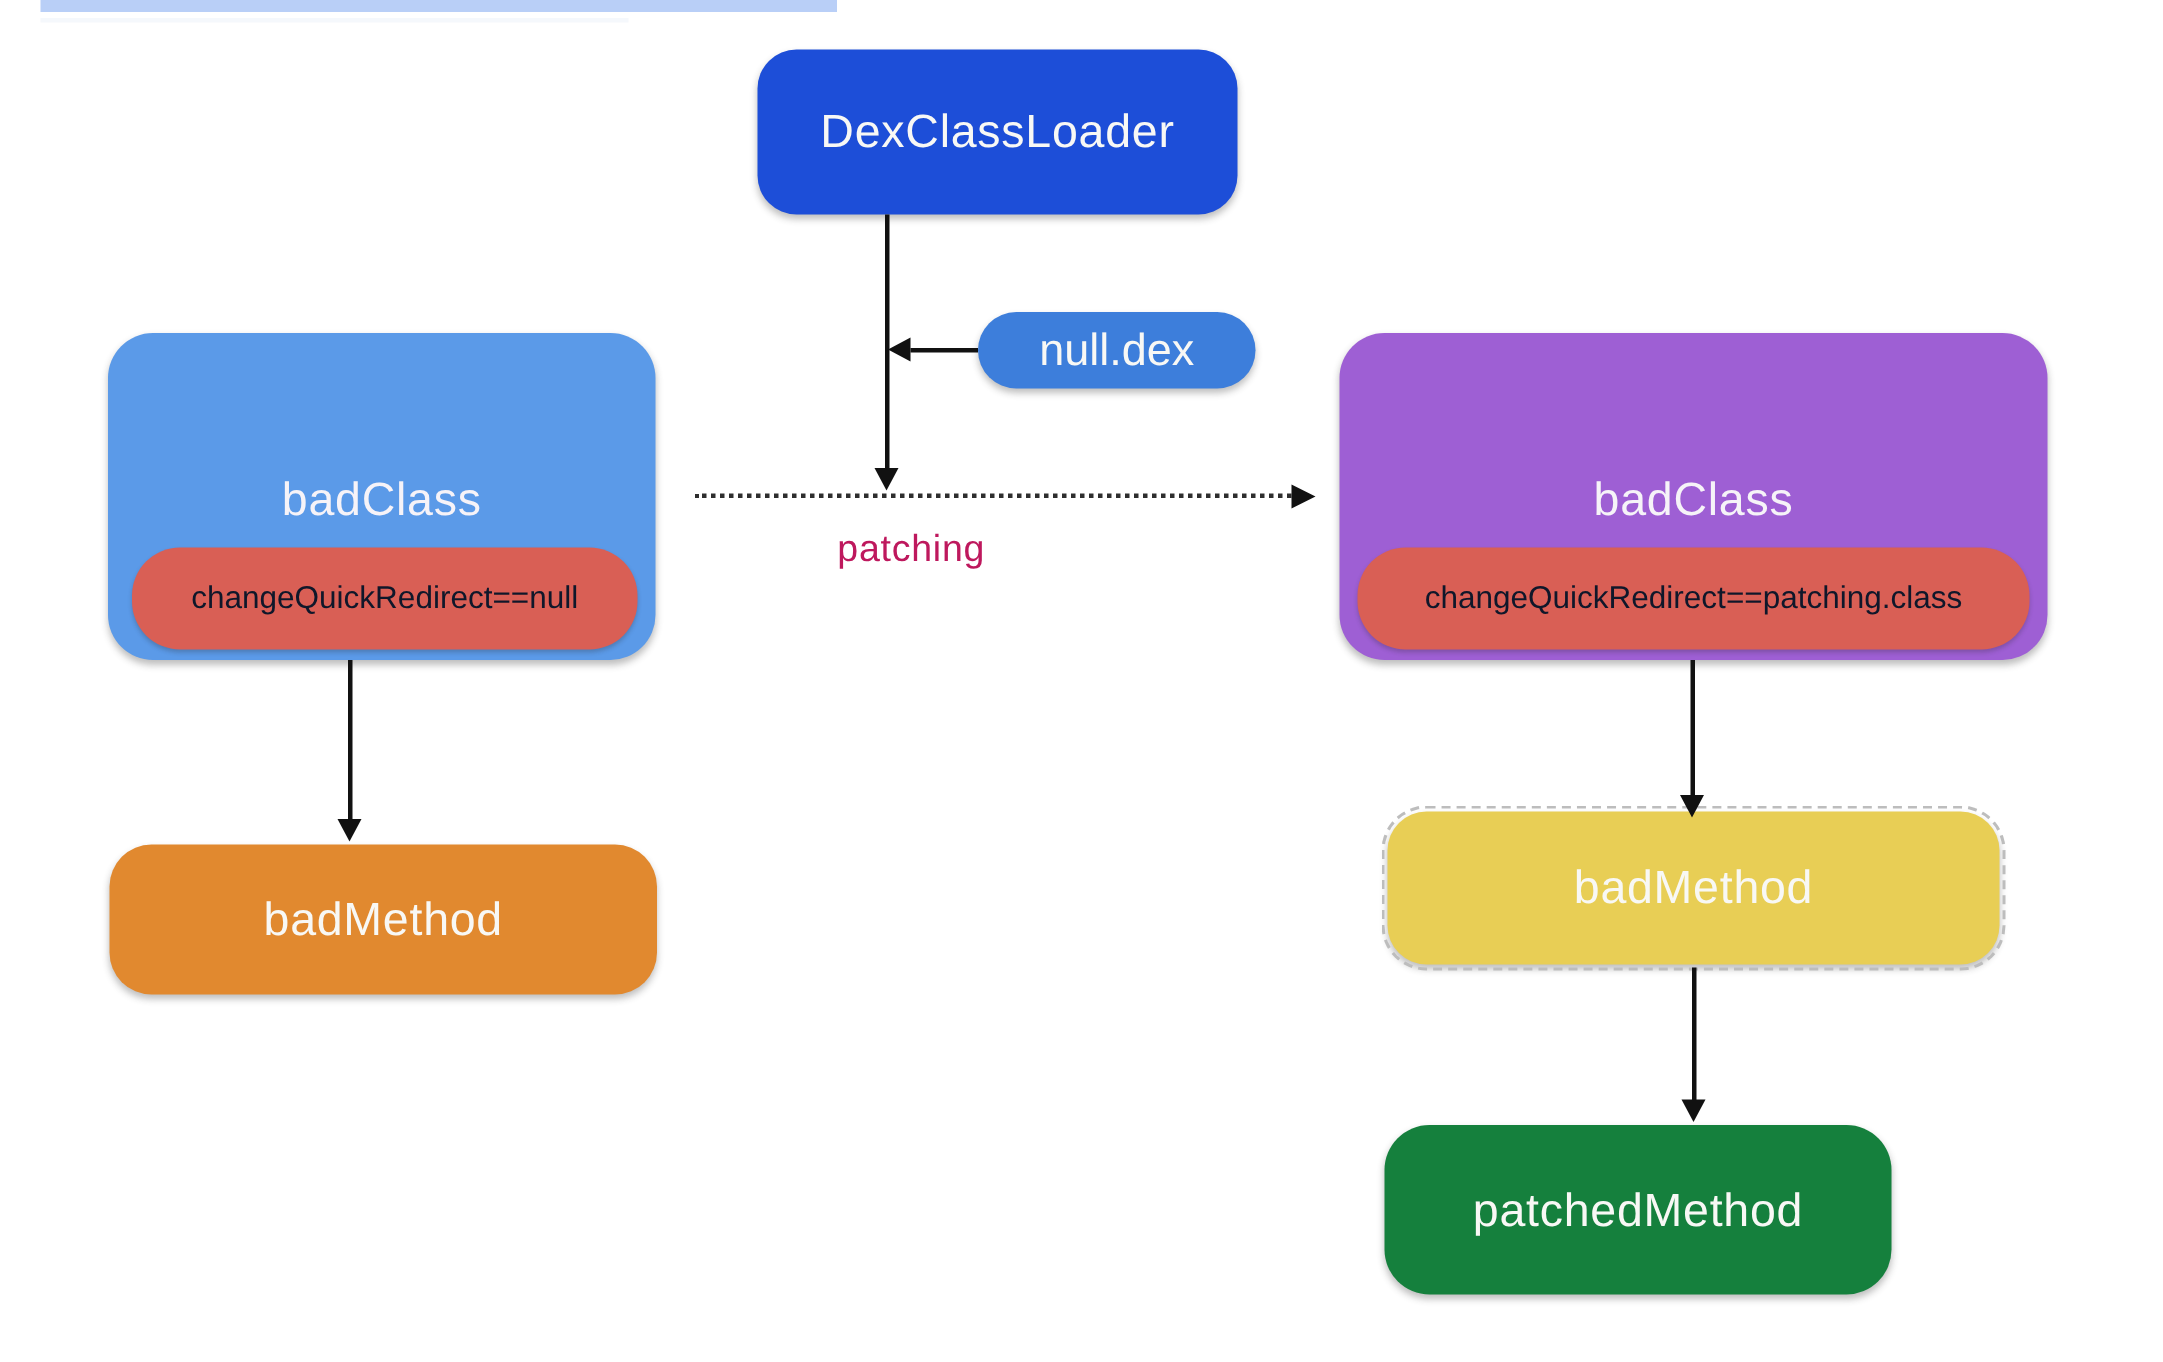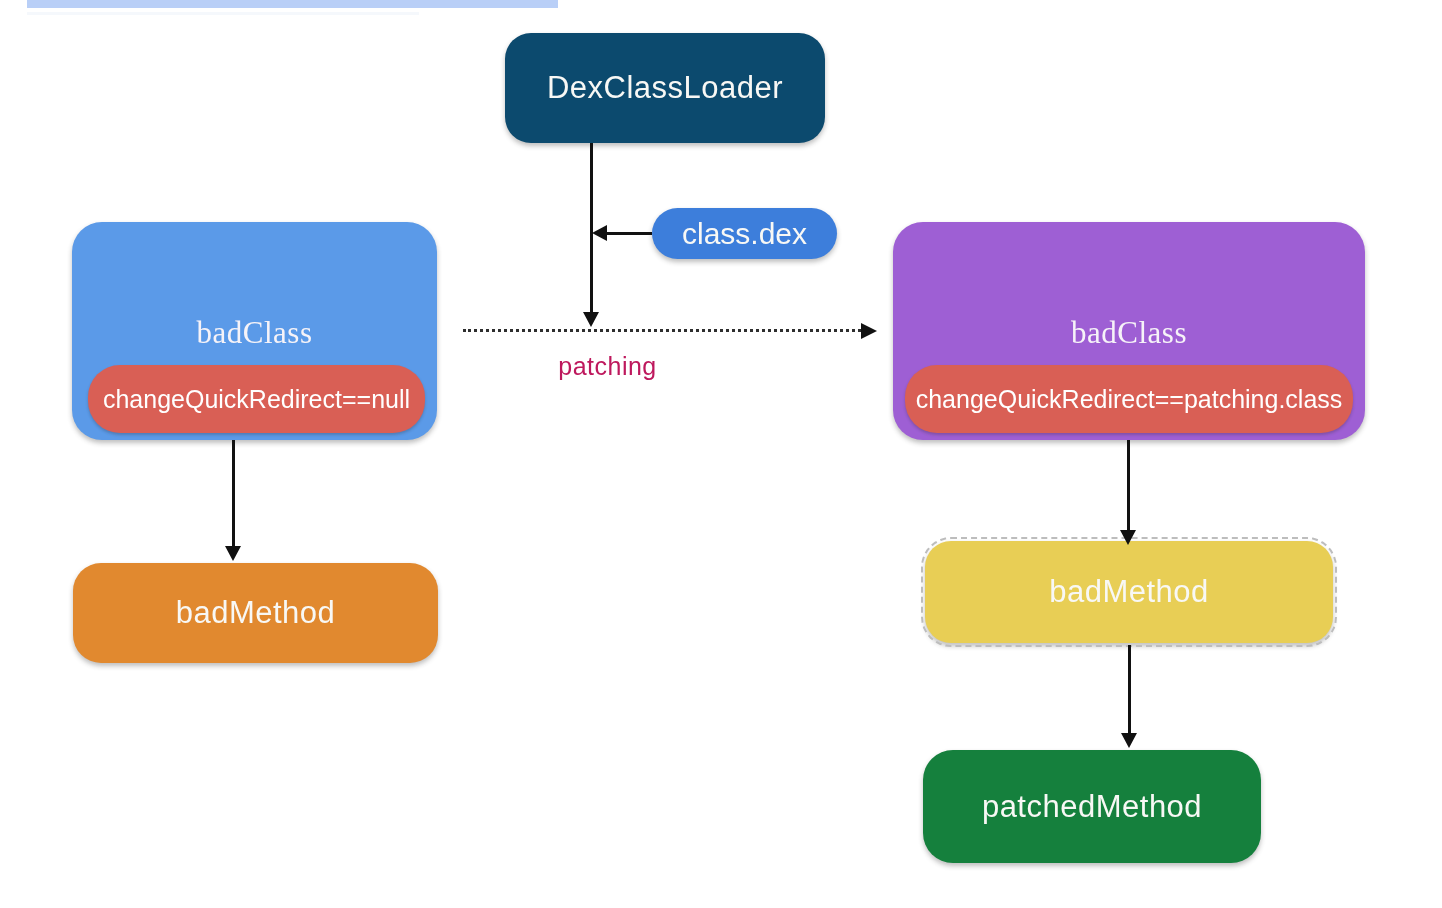--- a/index.html
+++ b/index.html
@@ -26,30 +26,29 @@
     text-align: center;
   }
   .container-node { display: block; }
   .container-title {
     position: absolute;
     left: 0; right: 0;
     text-align: center;
     font-size: 31px;
     letter-spacing: 0.5px;
     color: #f6f3f8;
-    font-family: Liberation Serif, serif;
   }
   .inner-pill {
     position: absolute;
     display: flex;
     align-items: center;
     justify-content: center;
     border-radius: 32px;
-    font-size: 25px;
-    color: #ffffff;
+    font-size: 21px;
+    color: #0f172a;
     box-shadow: 0 2px 3px rgba(40,40,40,0.25);
   }
   .line { position: absolute; background: #111111; z-index: 3; }
   .arrowhead { position: absolute; width: 0; height: 0; z-index: 4; }
   .arrow-down {
     border-left: 8px solid transparent;
     border-right: 8px solid transparent;
     border-top: 15px solid #111111;
   }
   .arrow-left {
@@ -78,29 +77,29 @@
   .marquee { outline: 2px dashed #bdbdbd; outline-offset: 2px; }
 </style>
 </head>
 <body>
 
 <div class="canvas">
 
   <div class="artifact-bar" style="left: 27px; top: 0px; width: 531px; height: 8px; background: rgb(185, 207, 247);"></div>
   <div class="artifact-bar" style="left: 27px; top: 12px; width: 392px; height: 3px; background: rgb(245, 248, 252);"></div>
 
-  <div class="node" style="left: 505px; top: 33px; width: 320px; height: 110px; border-radius: 26px; background: #0c4a6e;">
+  <div class="node" style="left: 505px; top: 33px; width: 320px; height: 110px; border-radius: 26px; background: #1d4ed8;">
     <span class="node-title">DexClassLoader</span>
   </div>
 
   <div class="line" style="left:590px; top:143px; width:3px; height:170px;"></div>
   <div class="arrowhead arrow-down" style="left:583px; top:312px;"></div>
 
   <div class="node" style="left: 652px; top: 208px; width: 185px; height: 51px; border-radius: 26px; font-size: 30px; background: rgb(61, 126, 219);">
-    <span>class.dex</span>
+    <span>null.dex</span>
   </div>
 
   <div class="line" style="left:607px; top:232px; width:45px; height:3px;"></div>
   <div class="arrowhead arrow-left" style="left:592px; top:225px;"></div>
 
   <div class="dotted-line" style="left:463px; top:329px; width:398px;"></div>
   <div class="arrowhead arrow-right" style="left:861px; top:323px;"></div>
   <div class="edge-label" style="left: 520px; top: 352px; width: 175px; color: #be185d;">patching</div>
 
   <div class="node container-node" style="left: 72px; top: 222px; width: 365px; height: 218px; border-radius: 30px; background: rgb(91, 154, 232);">

